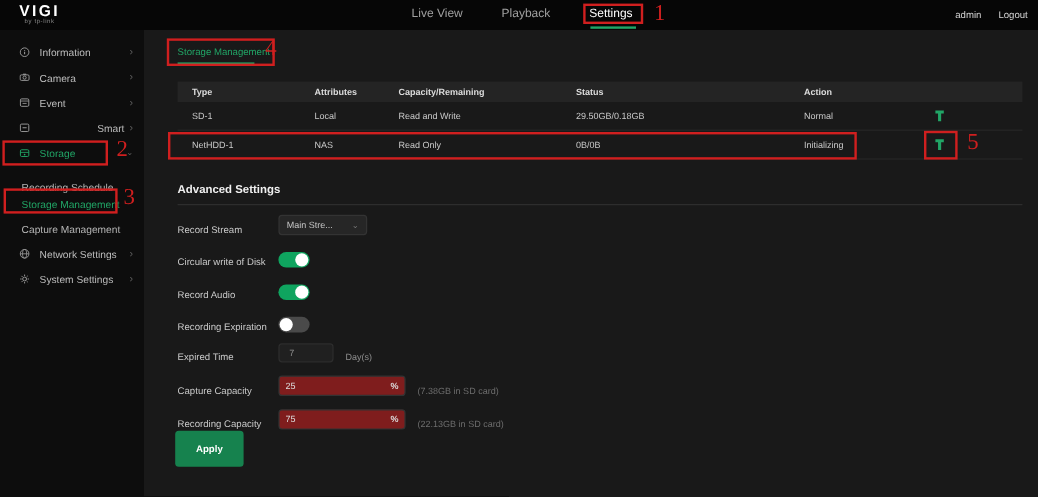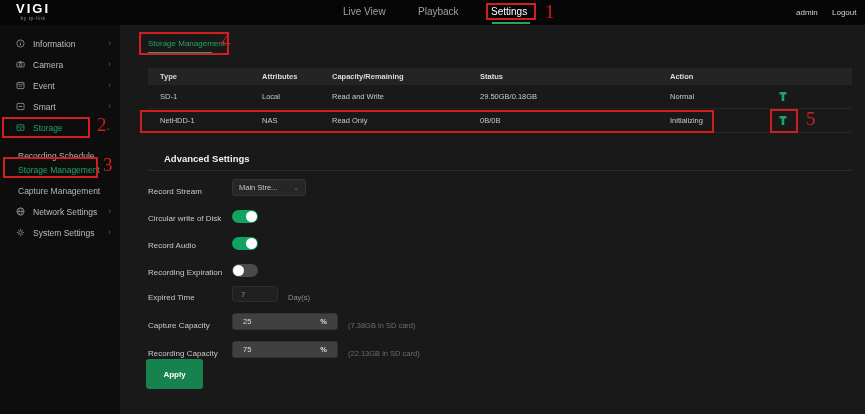--- a/index.html
+++ b/index.html
@@ -36,35 +36,35 @@
   
   .table { position:absolute; left:148px; top:68px; width:704px; }
   .t-row { display:grid; grid-template-columns:102px 70px 148px 190px 108px 86px; }
   .t-head { height:17px; background:#242424; }
   .t-head .cell { font-weight:bold; color:#dcdcdc; }
   .t-body-row { height:24px; border-bottom:1px solid #272727; }
   .cell { display:flex; align-items:center; padding-left:12px; font-size:7.5px; color:#c9c9c9; }
   .action-icon { display:flex; cursor:pointer; }
 
   
-  .adv-title { position:absolute; left:148px; top:153px; font-size:9.5px; font-weight:bold; color:#f0f0f0;margin-left:16px; }
+  .adv-title { position:absolute; left:148px; top:153px; font-size:9.5px; font-weight:bold; color:#f0f0f0; }
   .divider { position:absolute; left:148px; top:170px; width:704px; height:1px; background:#2d2d2d; }
   .form-row { position:absolute; left:148px; width:704px; height:18px; display:flex; align-items:flex-end; }
   .form-label { flex:0 0 84px; font-size:8px; color:#c9c9c9; }
   .dropdown { width:74px; height:17px; background:#262626; border:1px solid #333; border-radius:3px; display:flex; align-items:center; justify-content:space-between; padding:0 6px; cursor:pointer; }
   .dropdown-value { font-size:7.5px; color:#c6c6c6; white-space:nowrap; }
   .dropdown-chevron { font-size:7px; color:#777; }
   .toggle { width:26px; height:13px; border-radius:7px; position:relative; cursor:pointer; }
   .toggle.on { background:#0fa45f; }
   .toggle.off { background:#4a4a4a; }
   .knob { position:absolute; top:1px; width:11px; height:11px; border-radius:50%; background:#fff; }
   .toggle.on .knob { right:1px; }
   .toggle.off .knob { left:1px; }
   .input-sm { width:46px; height:16px; background:#202020; border:1px solid #2d2d2d; border-radius:3px; color:#8f8f8f; font-size:7.5px; padding-left:8px; font-family:inherit; outline:none; }
-  .input-box { width:106px; height:17px; background:#404040; border:1px solid #333; border-radius:3px; display:flex; align-items:center; padding:0 10px; }
+  .input-box { width:106px; height:17px; background:#7f1d1d; border:1px solid #333; border-radius:3px; display:flex; align-items:center; padding:0 5px; }
   .input-box input { flex:1; background:transparent; border:none; outline:none; color:#dddddd; font-size:7.5px; font-family:inherit; width:60px; }
   .unit { font-size:7.5px; color:#dddddd; font-weight:bold; }
   .after-text { margin-left:10px; font-size:7.5px; color:#8f8f8f; }
   .hint { margin-left:10px; font-size:7.5px; color:#6d6d6d; }
   .apply-btn { position:absolute; left:146px; top:359px; width:57px; height:30px; background:#16824e; border:none; border-radius:3px; color:#fff; font-size:8px; font-weight:bold; cursor:pointer; font-family:inherit; }
 
   
   .anno-box { position:absolute; border:2px solid #d01f1f; z-index:9; pointer-events:none; }
   .anno-num { position:absolute; color:#d01f1f; font-family:"Liberation Serif","DejaVu Serif",serif; font-size:19px; z-index:9; pointer-events:none; }
 
@@ -119,21 +119,21 @@
         <svg width="9" height="9" viewBox="0 0 9 9">
             <rect x="1" y="1.4" width="7" height="6.2" rx="1" fill="none" stroke="#9a9a9a" stroke-width="0.8"></rect>
             <line x1="1" y1="3.2" x2="8" y2="3.2" stroke="#9a9a9a" stroke-width="0.7"></line>
             <line x1="2.8" y1="5.2" x2="6.2" y2="5.2" stroke="#9a9a9a" stroke-width="0.7"></line>
           </svg>
       </span>
       <span class="side-label">Event</span>
       <span class="side-chevron">›</span>
     </div>
 
-    <div class="side-item" style="top:71px;">
+    <div class="side-item" style="top:71px;gap:48px;">
       <span class="side-icon">
         <svg width="9" height="9" viewBox="0 0 9 9">
             <rect x="1" y="1.4" width="7" height="6.2" rx="1" fill="none" stroke="#9a9a9a" stroke-width="0.8"></rect>
             <line x1="2.8" y1="4.5" x2="6.2" y2="4.5" stroke="#9a9a9a" stroke-width="0.9"></line>
           </svg>
       </span>
       <span class="side-label">Smart</span>
       <span class="side-chevron">›</span>
     </div>
 

